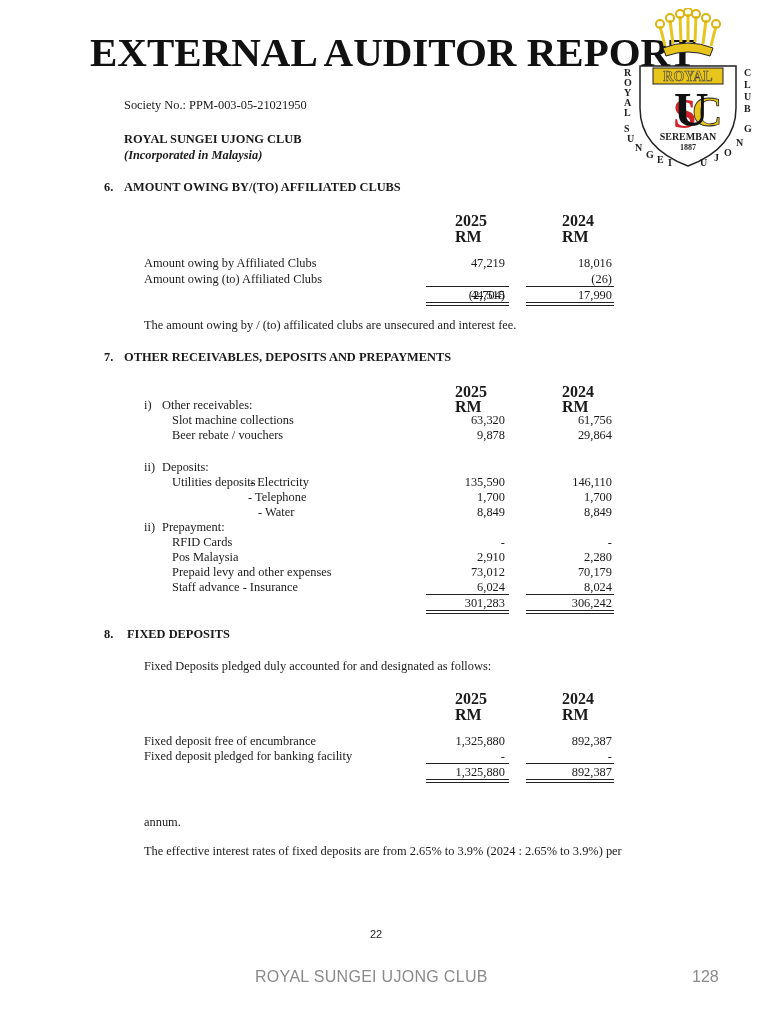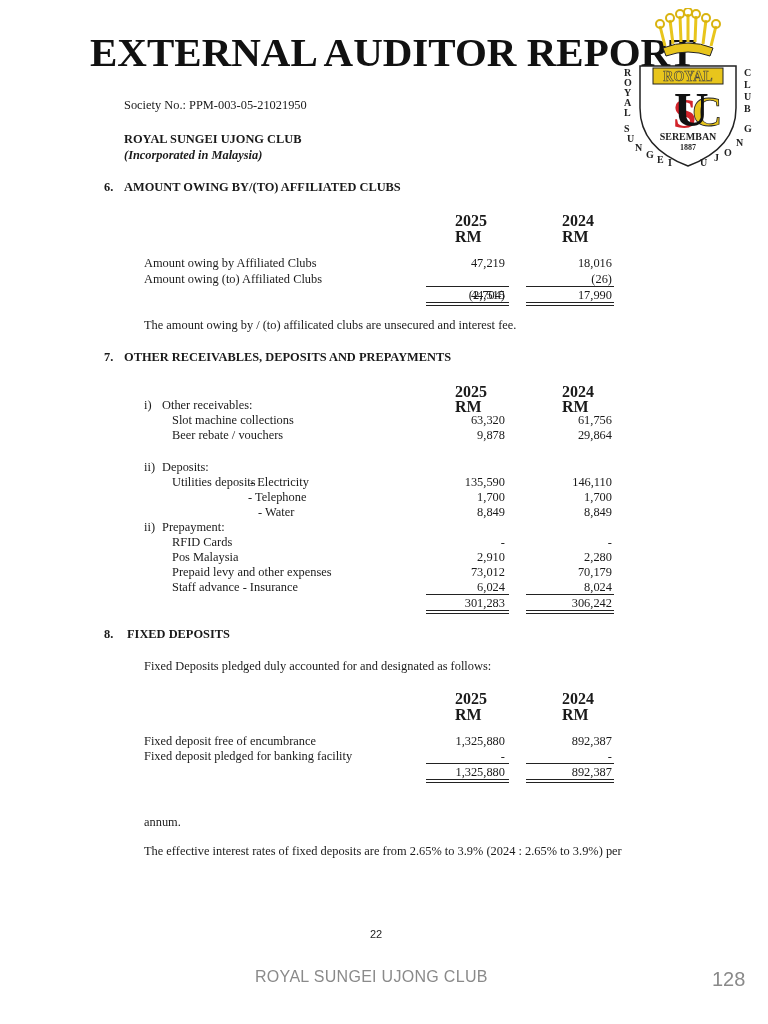--- a/index.html
+++ b/index.html
@@ -20,21 +20,21 @@
   .c24 { left: 525px; width: 87px; }
   .hdr { position: absolute; font-size: 16px; font-weight: bold; white-space: nowrap; }
   .h25 { left: 455px; }
   .h24 { left: 562px; }
   .line1 { position: absolute; height: 0; border-top: 1px solid #222; }
   .dline { position: absolute; height: 2px; border-top: 1px solid #222; border-bottom: 1px solid #222; }
   .l25 { left: 426px; width: 83px; }
   .l24 { left: 526px; width: 88px; }
   .logo { left: 618px; top: 8px; width: 140px; height: 160px; }
   .footer-title { left: 255px; top: 968px; font-family: "Liberation Sans", "DejaVu Sans", sans-serif; font-size: 16px; color: #8a8a8a; letter-spacing: 0.3px; }
-  .footer-num { left: 692px; top: 968px; font-family: "Liberation Sans", "DejaVu Sans", sans-serif; font-size: 20px; color: #8a8a8a; margin-left: 20px; }
+  .footer-num { left: 692px; top: 968px; font-family: "Liberation Sans", "DejaVu Sans", sans-serif; font-size: 16px; color: #8a8a8a; }
   .page-num { left: 370px; top: 928px; font-family: "Liberation Sans", "DejaVu Sans", sans-serif; font-size: 11px; color: #222; }
 </style>
 </head>
 <body>
 
 <div class="abs title">EXTERNAL AUDITOR REPORT</div>
 
 <div class="abs logo">
   <svg width="140" height="160" viewBox="0 0 140 160">
 

